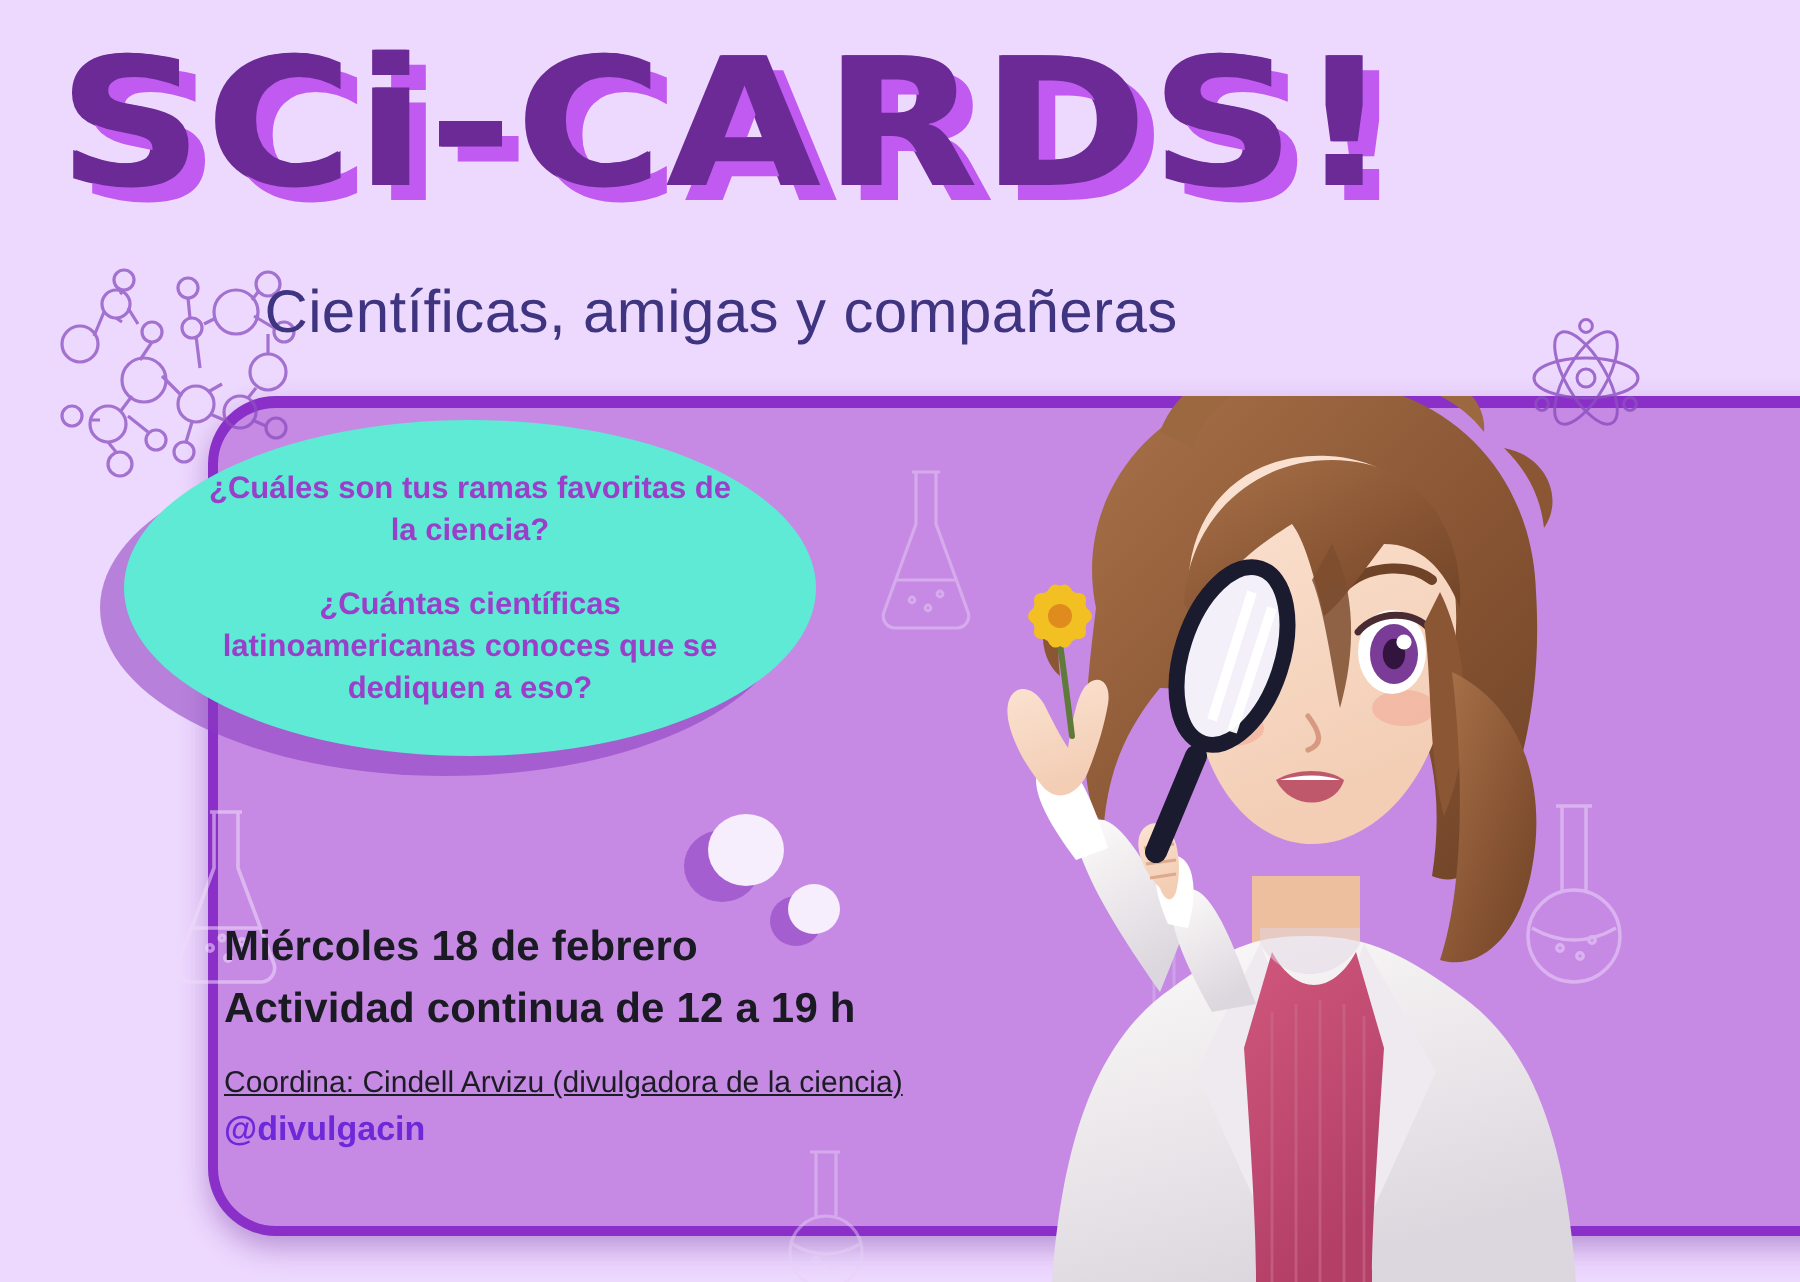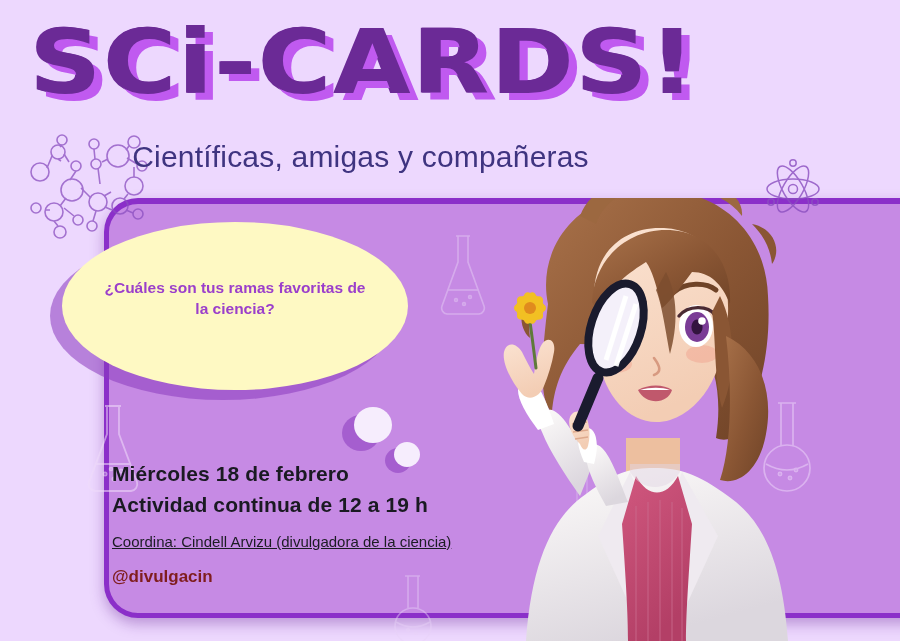--- a/index.html
+++ b/index.html
@@ -69,23 +69,23 @@
   #flask-cone-icon { left:78px; top:402px; width:70px; height:92px; opacity:.55; }
   #flask-round-icon { left:756px; top:398px; width:68px; height:96px; opacity:.5; }
   #flask-round-icon-2 { left:388px; top:572px; width:54px; height:74px; opacity:.45; }
   #atom-icon-br  { left:706px; top:586px; width:46px; height:46px; opacity:.45; }
   #flask-cone-icon-2 { left:432px; top:232px; width:62px; height:84px; opacity:.45; }
   #flask-round-icon-3 { left:556px; top:468px; width:56px; height:78px; opacity:.35; }
 
   
   #thought-bubble {
     position:absolute;
-    left:62px; top:222px;
+    left:62px; top:210px;
     width:346px; height:168px;
-    background:#fef9c3;
+    background:#5eead4;
     border-radius:50% / 50%;
     box-shadow:-12px 10px 0 0 rgba(138,58,190,.55);
   }
   #bubble-text {
     position:absolute; inset:0;
     display:flex; flex-direction:column;
     align-items:center; justify-content:center;
     text-align:center;
     color:#9B3FCB;
     font-weight:bold;
@@ -111,23 +111,23 @@
   #info-block { position:absolute; left:112px; top:458px; width:420px; }
   .info-line-bold {
     font-size:21px; line-height:31px; font-weight:bold;
     color:#1A1A22; letter-spacing:.1px;
   }
   #info-coordina {
     margin-top:11px;
     font-size:15px; line-height:22px; color:#1C1C24;text-decoration:underline;
   }
   #info-handle {
-    margin-top:12px;
+    margin-top:0;
     font-size:17px; line-height:24px;
-    color:#7f1d1d; font-weight:bold;
+    color:#6d28d9; font-weight:bold;
   }
 
   
   #scientist { position:absolute; left:430px; top:176px; width:420px; height:465px; }
 </style>
 </head>
 <body>
 
 <div id="poster">
 
@@ -358,20 +358,21 @@
 
   <div id="title-wrap">
     <div id="poster-title">SCi-CARDS!</div>
   </div>
 
   <div id="subtitle">Científicas, amigas y compañeras</div>
 
   <div id="thought-bubble">
     <div id="bubble-text">
       <div id="bubble-q1">¿Cuáles son tus ramas favoritas de la ciencia?</div>
+      <div id="bubble-q2">¿Cuántas científicas latinoamericanas conoces que se dediquen a eso?</div>
     </div>
   </div>
   <div class="bubble-dot" id="bubble-dot-1"></div>
   <div class="bubble-dot" id="bubble-dot-2"></div>
 
   <div id="info-block">
     <div class="info-line-bold">Miércoles 18 de febrero</div>
     <div class="info-line-bold">Actividad continua de 12 a 19 h</div>
     <div id="info-coordina">Coordina: Cindell Arvizu (divulgadora de la ciencia)</div>
     <div id="info-handle">@divulgacin</div>

